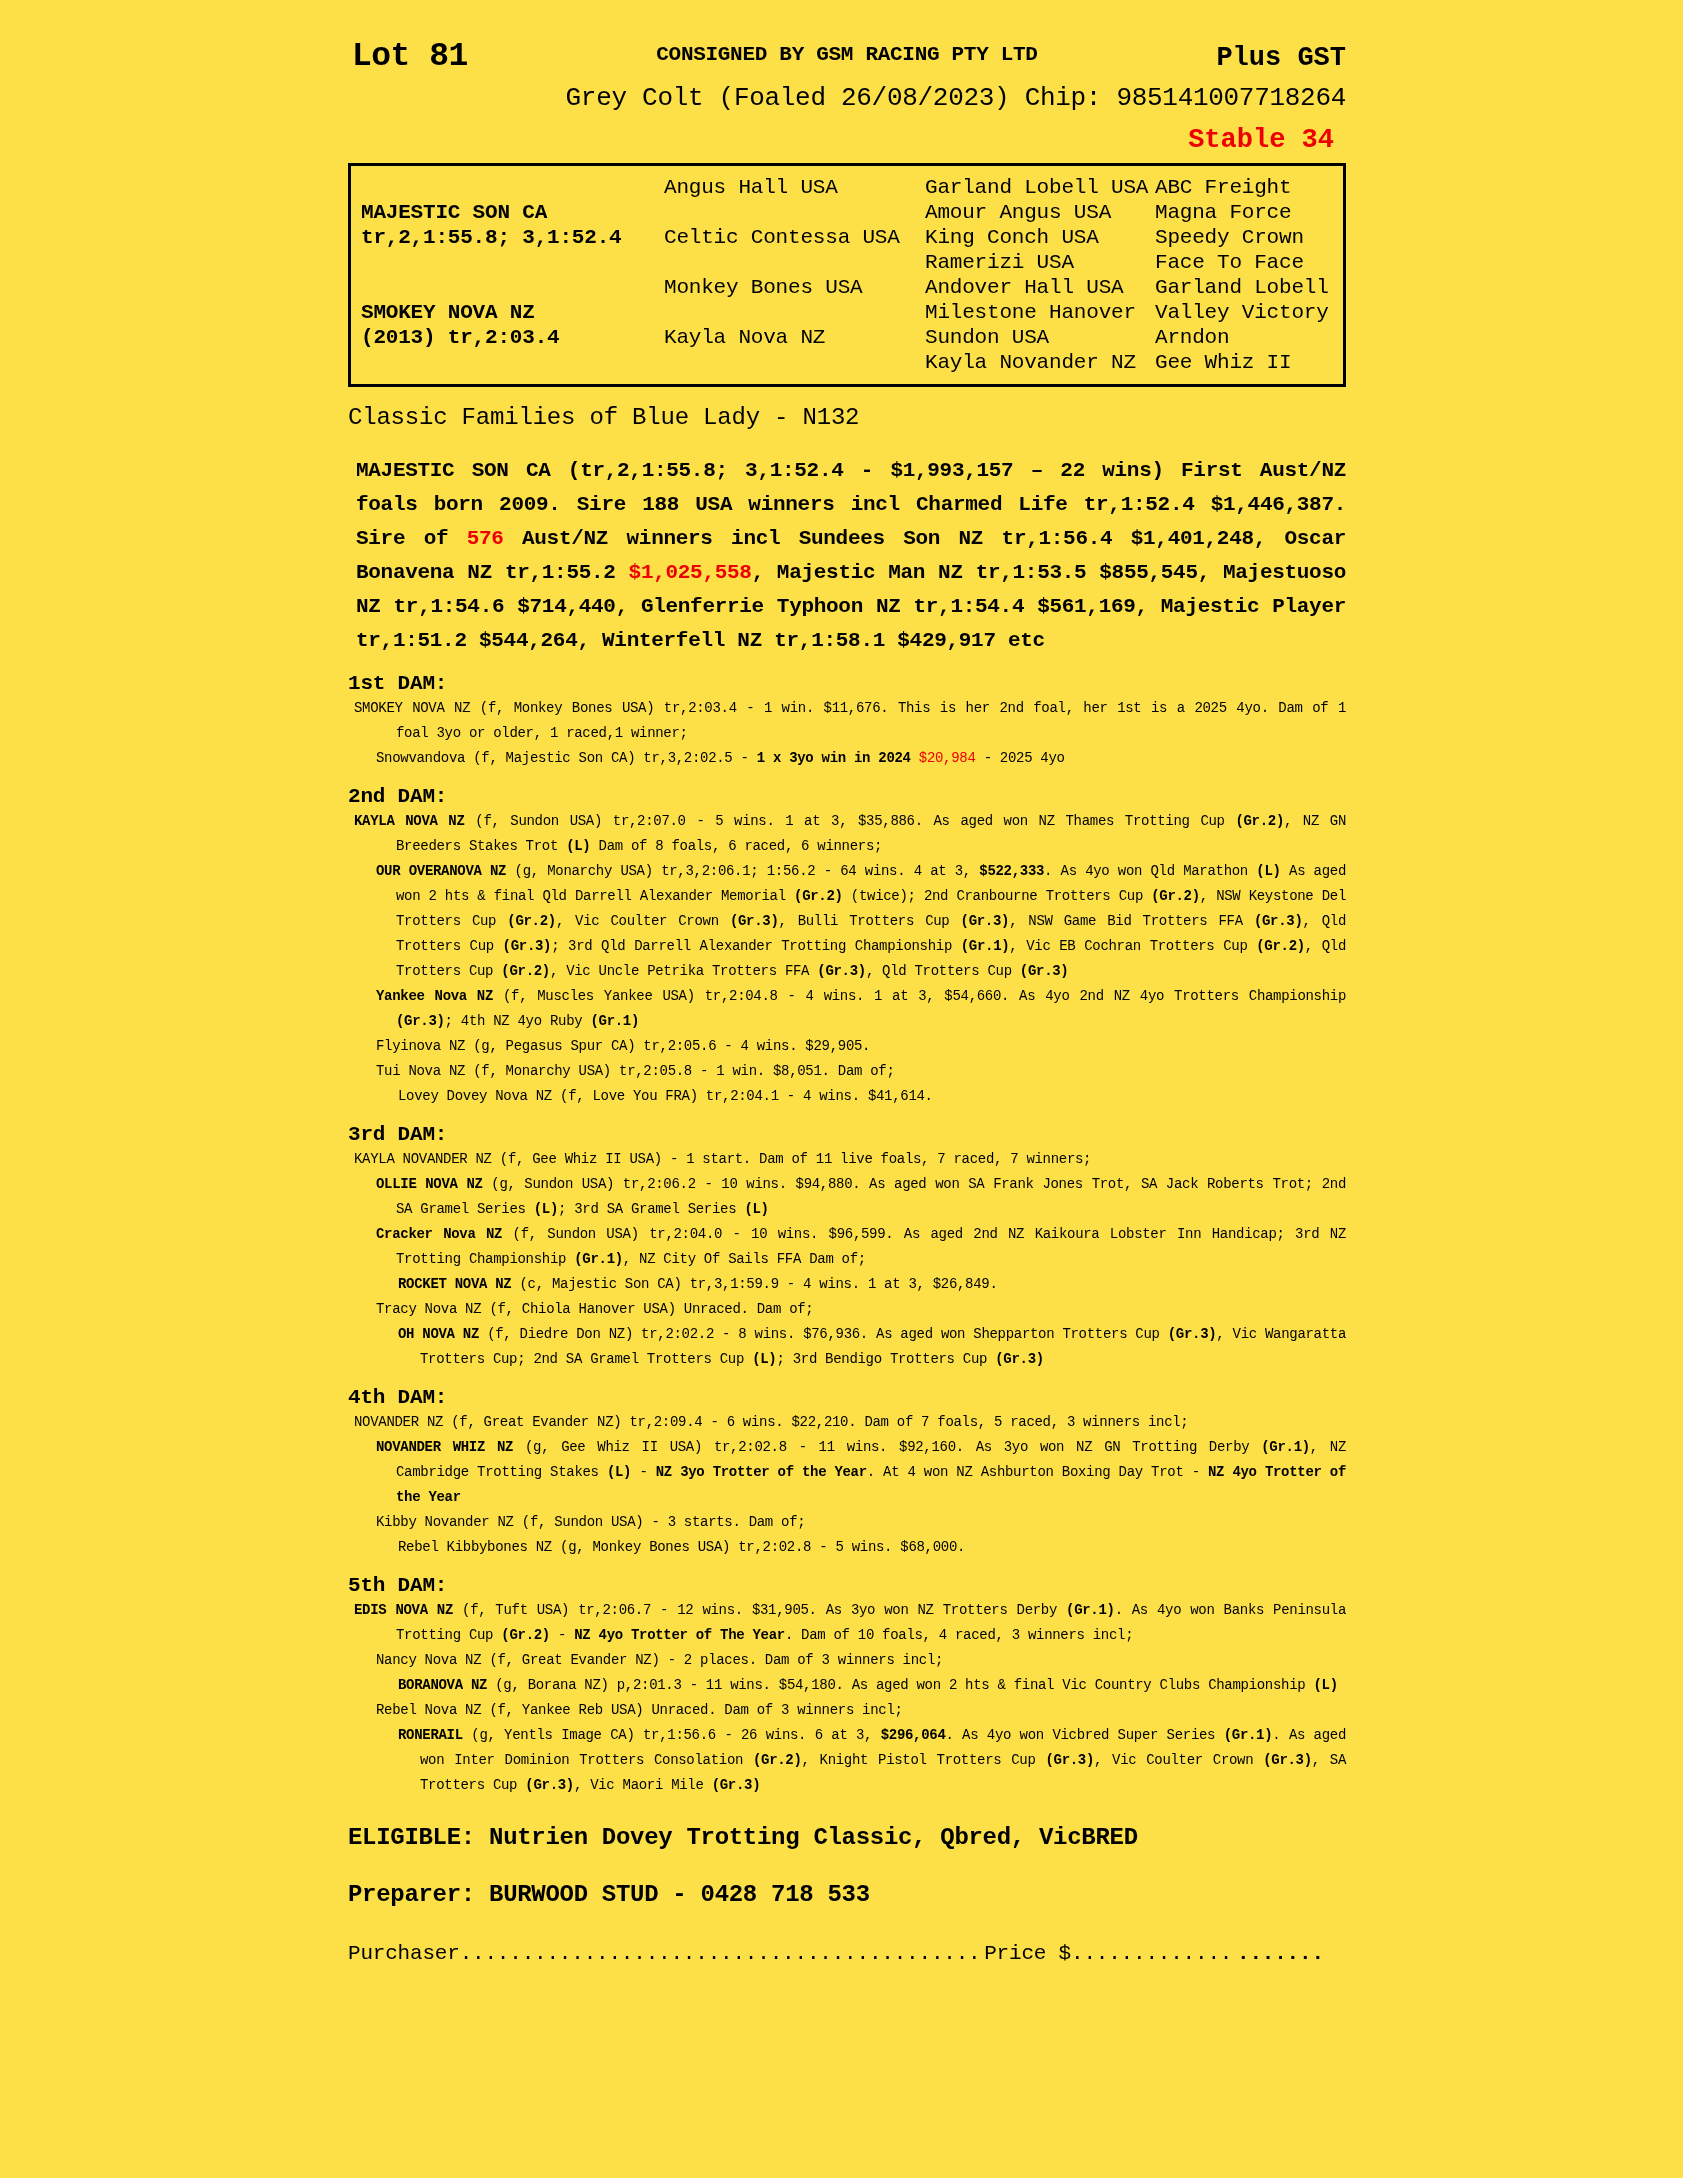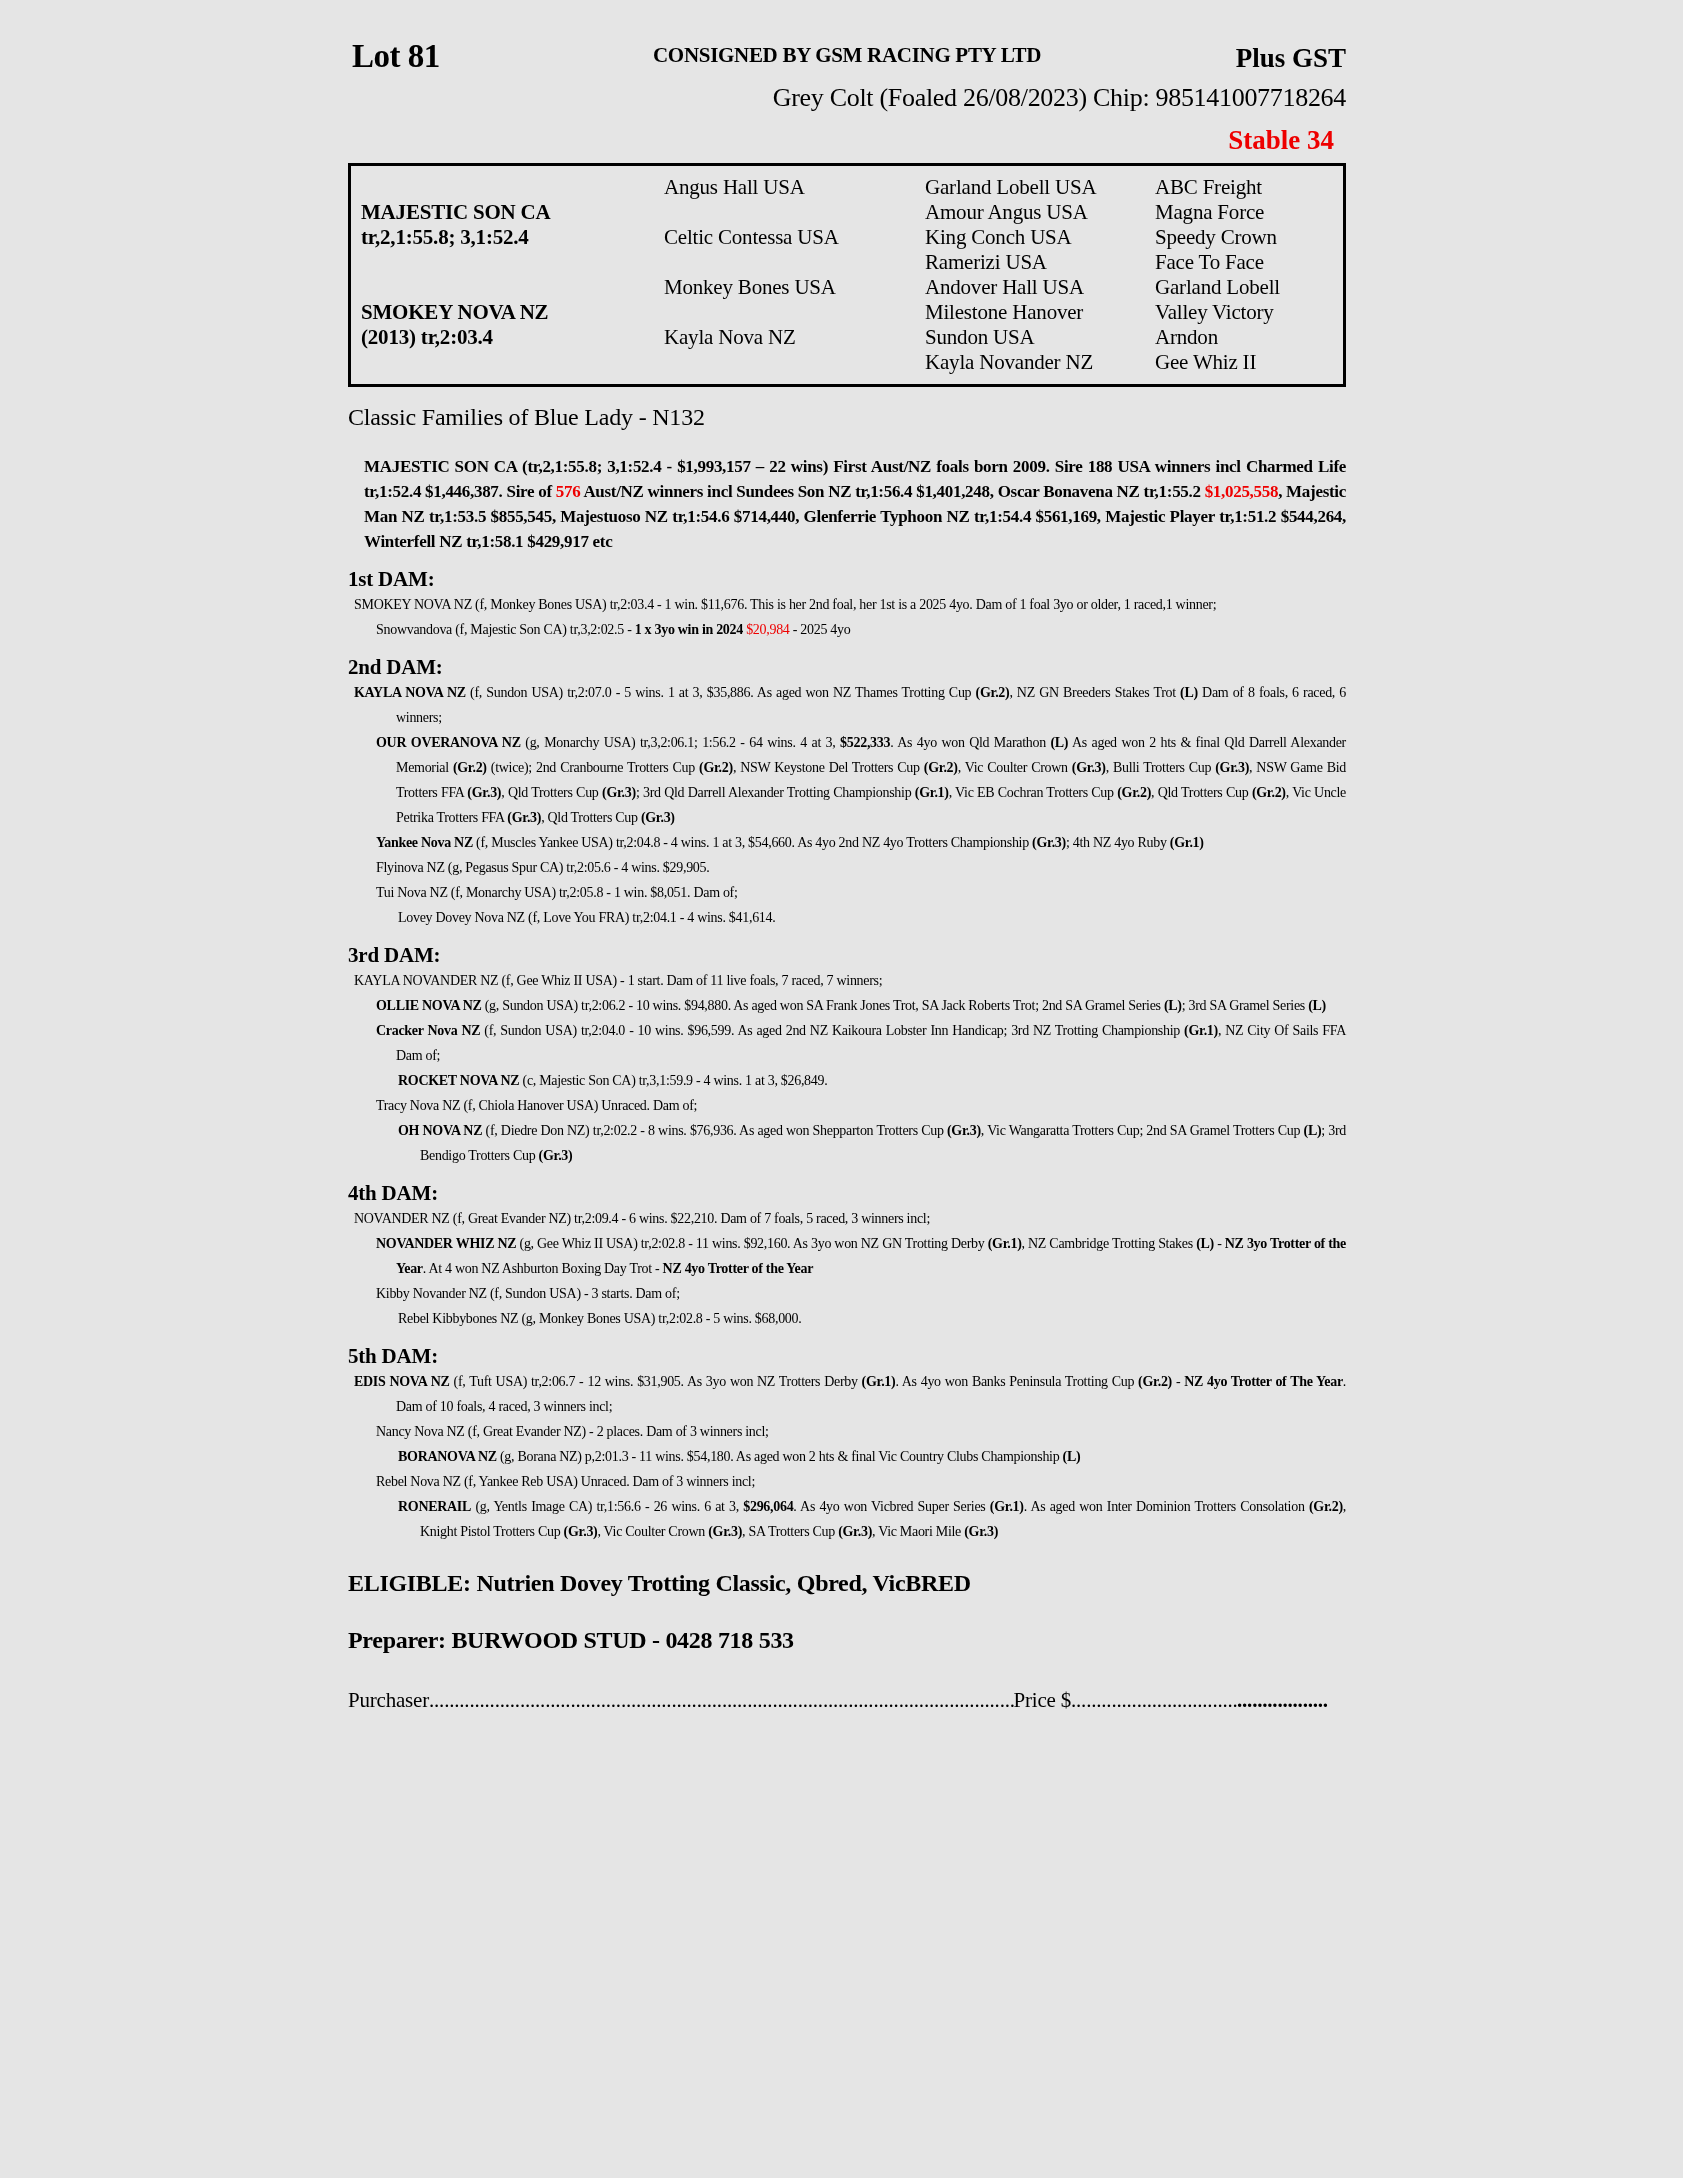--- a/index.html
+++ b/index.html
@@ -1,19 +1,19 @@
 <!DOCTYPE html>
 <html><head>
 <meta charset="utf-8">
 <style>
   :root{ --red:#ee0000; --ink:#000; }
   html,body{ margin:0; padding:0; background:#ffffff; }
   .page{
-    position:relative; width:1683px; height:2178px; background:#e5e5e5;
-    font-family:Liberation Serif, serif; color:var(--ink);
+    position:relative; width:1683px; height:2178px; background:#fde047;
+    font-family:Liberation Mono, monospace; color:var(--ink);
     overflow:hidden;
   }
   .content{ position:absolute; left:348px; top:38px; width:998px; }
 
   
   .hdr1{ position:relative; height:44px; }
   .lot{ position:absolute; left:4px; top:0; font-weight:bold; font-size:33px; letter-spacing:-0.5px; }
   .consigned{ display:block; text-align:center; font-weight:bold; font-size:21px; padding-top:5px; letter-spacing:-0.3px; }
   .gst{ position:absolute; right:0; top:5px; font-weight:bold; font-size:27px; }
   .hdr2{ text-align:right; font-size:26px; margin-top:1px; letter-spacing:-0.3px; }
@@ -25,21 +25,21 @@
     display:grid; grid-template-columns:303px 261px 230px auto;
     grid-auto-rows:25px; padding:9px 0 9px 10px;
     font-size:21px; letter-spacing:-0.2px;
   }
   .ped-cell{ white-space:nowrap; line-height:25px; }
   .ped-cell.bold{ font-weight:bold; }
 
   .family-note{ margin-top:18px; font-size:24px; line-height:25px; letter-spacing:-0.2px; }
 
   .sire-para{
-    margin:24px 0 0 16px; font-size:17px; line-height:25px; font-weight:bold;
+    margin:24px 0 0 8px; font-size:21px; line-height:34px; font-weight:bold;
     text-align:justify; letter-spacing:-0.3px;
   }
 
   .dam-heading{ font-weight:bold; font-size:21px; line-height:25px; margin-top:13px; letter-spacing:-0.2px; }
   .entry{ font-size:14px; line-height:25px; text-align:justify; letter-spacing:-0.3px; }
   .e0{ padding-left:48px; text-indent:-42px; }
   .e1{ padding-left:48px; text-indent:-20px; }
   .e2{ padding-left:72px; text-indent:-22px; }
 
   .bold{ font-weight:bold; }

